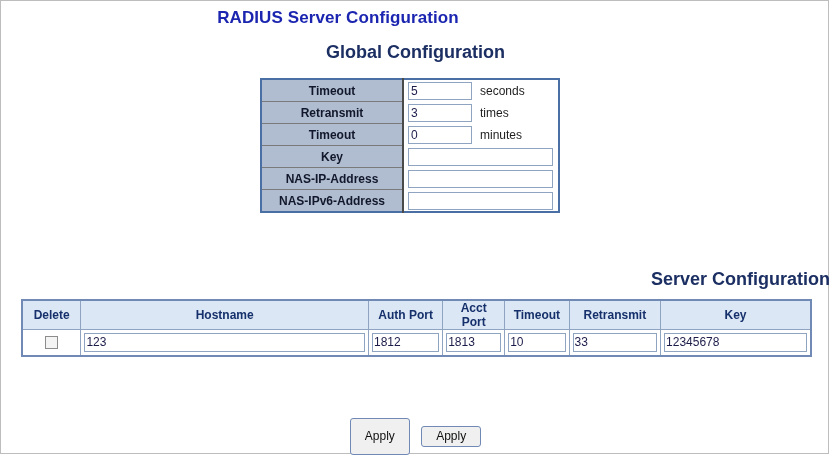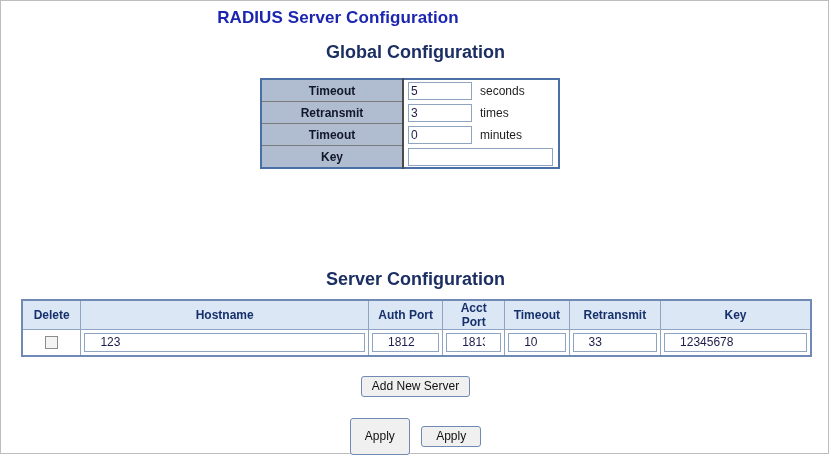--- a/index.html
+++ b/index.html
@@ -41,21 +41,21 @@
   .section-heading {
     position: absolute;
     left: 0;
     width: 829px;
     text-align: center;
     font-size: 18px;
     font-weight: bold;
     color: #1c2f63;
   }
   .section-heading.global { top: 41px; }
-  .section-heading.server { top: 268px; }
+  .section-heading.server { top: 268px; text-align: right; }
 
   
   .global-table {
     position: absolute;
     left: 259px;
     top: 77px;
     border-collapse: collapse;
     border: 2px solid #4a6fa5;
     background: #ffffff;
   }
@@ -141,21 +141,21 @@
   .server-table td.center { text-align: center; }
   .s-input {
     border: 1px solid #8ea4c0;
     background: #ffffff;
     font-family: "Liberation Sans", sans-serif;
     font-size: 12px;
     color: #1c1c4a;
     height: 19px;
     line-height: 19px;
     width: 100%;
-    padding: 0 15px;
+    padding: 0 1px;
     box-sizing: border-box;
     outline: none;
   }
   .chk {
     width: 13px;
     height: 13px;
     border: 1px solid #8c8c8c;
     background: #f4f4f4;
     display: inline-block;
     vertical-align: middle;
@@ -229,20 +229,36 @@
           <td class="label">Timeout</td>
           <td class="field">
             <div class="field-wrap">
               <input type="text" class="g-input small" value="0" style="">
               <span class="unit">minutes</span>
             </div>
           </td>
         </tr>
         <tr>
           <td class="label">Key</td>
+          <td class="field">
+            <div class="field-wrap">
+              <input type="text" class="g-input wide" value="" style="">
+            </div>
+          </td>
+        </tr>
+        <tr>
+          <td class="label">NAS-IP-Address</td>
+          <td class="field">
+            <div class="field-wrap">
+              <input type="text" class="g-input wide" value="" style="">
+            </div>
+          </td>
+        </tr>
+        <tr>
+          <td class="label">NAS-IPv6-Address</td>
           <td class="field">
             <div class="field-wrap">
               <input type="text" class="g-input wide" value="" style="">
             </div>
           </td>
         </tr>
       </tbody>
   </table>
 
   <div class="section-heading server">Server Configuration</div>
@@ -265,22 +281,19 @@
           <td class="col-hostname"><input type="text" class="s-input" value="123" style=""></td>
           <td class="col-authport"><input type="text" class="s-input" value="1812" style=""></td>
           <td class="col-acctport"><input type="text" class="s-input" value="1813" style=""></td>
           <td class="col-timeout"><input type="text" class="s-input" value="10" style=""></td>
           <td class="col-retransmit"><input type="text" class="s-input" value="33" style=""></td>
           <td class="col-key"><input type="text" class="s-input" value="12345678" style=""></td>
         </tr>
       </tbody>
   </table>
 
-  <div class="btn-row add">
-    <button class="btn">Add New Server</button>
-  </div>
 
   <div class="btn-row apply">
     <button class="btn apply-btn">Apply</button>
     <button class="btn reset-btn">Apply</button>
   </div>
 
 </div>
 
 </body></html>

